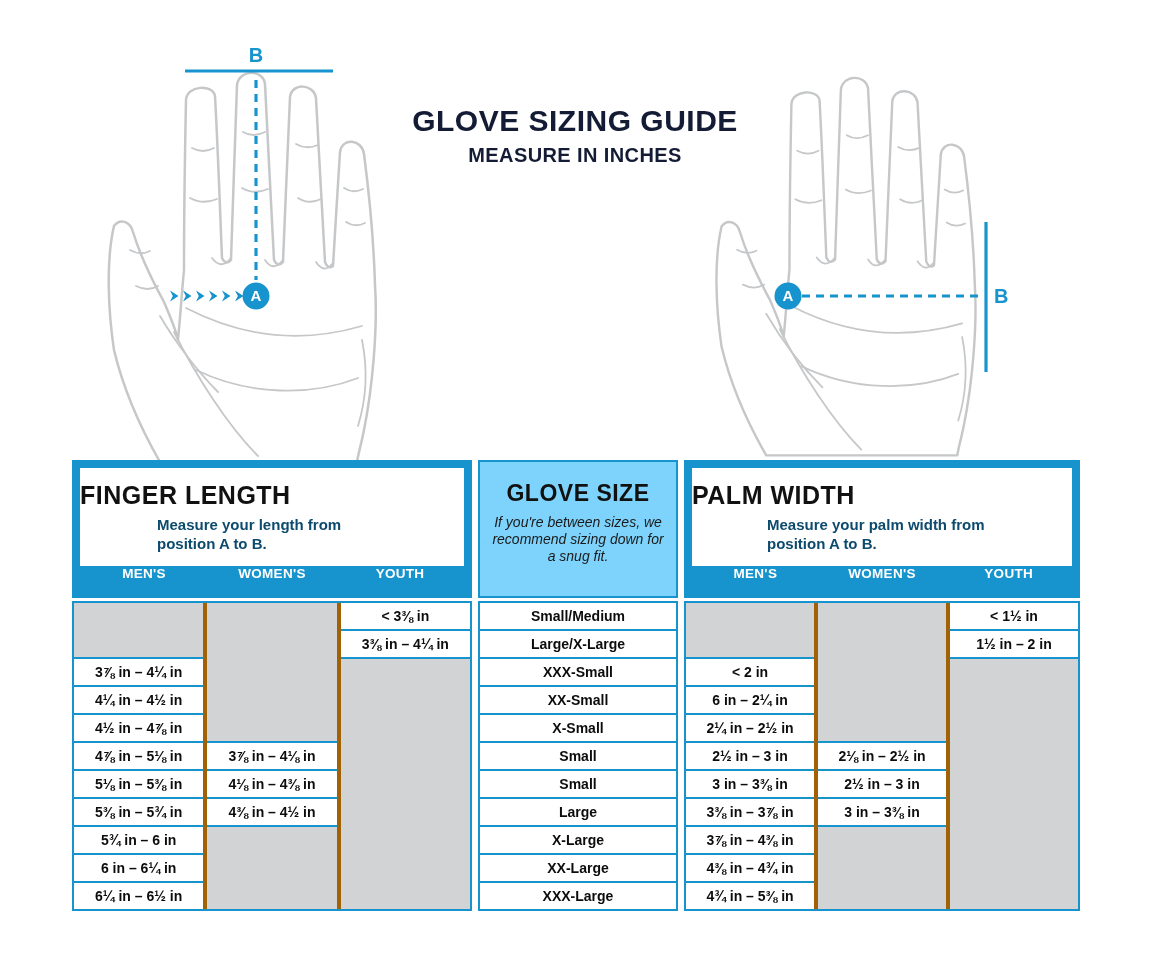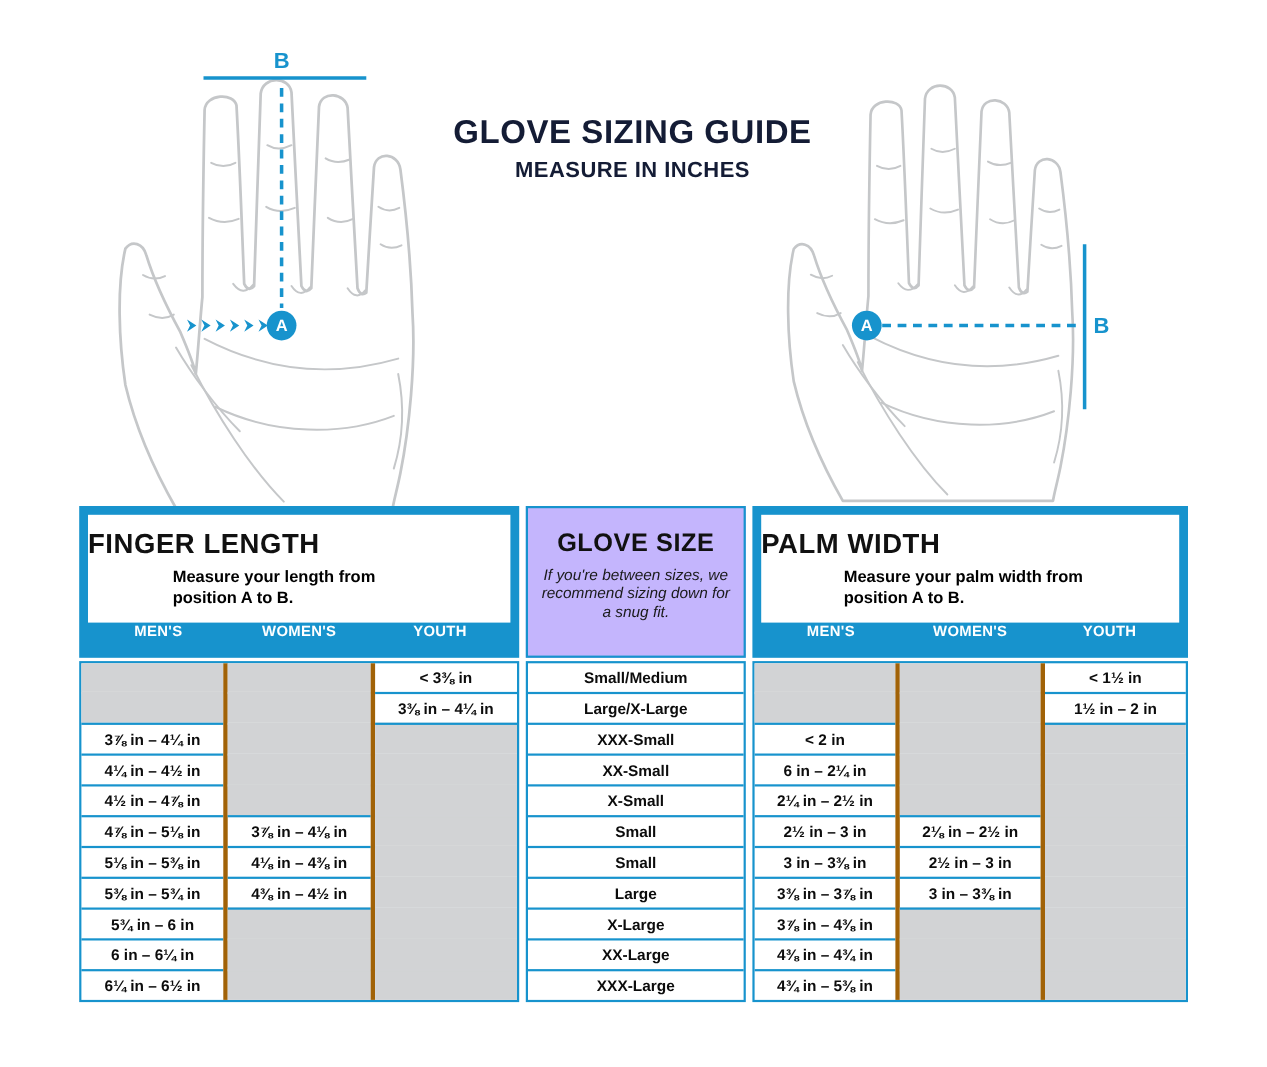--- a/index.html
+++ b/index.html
@@ -16,25 +16,25 @@
   .arrow{fill:#1793cd;}
 
   .title-block{position:absolute;left:350px;top:104px;width:450px;text-align:center;}
   .main-title{color:#141c35;font-size:30px;font-weight:700;letter-spacing:.5px;margin:0;}
   .main-sub{color:#141c35;font-size:20px;font-weight:800;letter-spacing:.4px;margin:6px 0 0 0;}
 
   .head-box{position:absolute;top:460px;height:138px;background:#1793cd;
             box-sizing:border-box;padding:8px 8px 0 8px;}
   .head-white{background:#fff;height:98px;box-sizing:border-box;padding-top:13px;}
   .sec-title{margin:0;font-size:25px;font-weight:800;color:#111;letter-spacing:.5px;}
-  .sec-sub{margin:5px auto 0;width:230px;font-size:15px;font-weight:bold;color:#000000;line-height:19px;}
+  .sec-sub{margin:5px auto 0;width:230px;font-size:15px;font-weight:bold;color:#0c4a6e;line-height:19px;}
   .head-cols{display:flex;height:32px;align-items:flex-start;}
   .head-cols span{flex:1;text-align:center;color:#fff;font-size:13.5px;font-weight:bold;letter-spacing:.3px;}
 
-  .glove-head{position:absolute;left:478px;top:460px;width:200px;height:138px;background:#c4b5fd;
+  .glove-head{position:absolute;left:478px;top:460px;width:200px;height:138px;background:#7dd3fc;
               border:2px solid #1793cd;box-sizing:border-box;text-align:center;padding-top:18px;}
   .gs-title{margin:0;font-size:23px;font-weight:800;color:#111;letter-spacing:.5px;}
   .gs-sub{margin:7px auto 0;width:182px;font-size:14px;font-style:italic;color:#1a1a1a;line-height:17px;}
 
   .tbody{position:absolute;top:601px;display:flex;border:2px solid #1793cd;background:#fff;box-sizing:border-box;}
   .tcol{flex:1;display:flex;flex-direction:column;min-width:0;}
   .tcol + .tcol{border-left:4px solid #a16207;}
   .cell{height:28px;box-sizing:border-box;display:flex;align-items:center;justify-content:center;
         font-size:14px;font-weight:bold;color:#0c0c0c;border-top:2px solid #1793cd;white-space:nowrap;}
   .cell.first{border-top:none;height:26px;}

